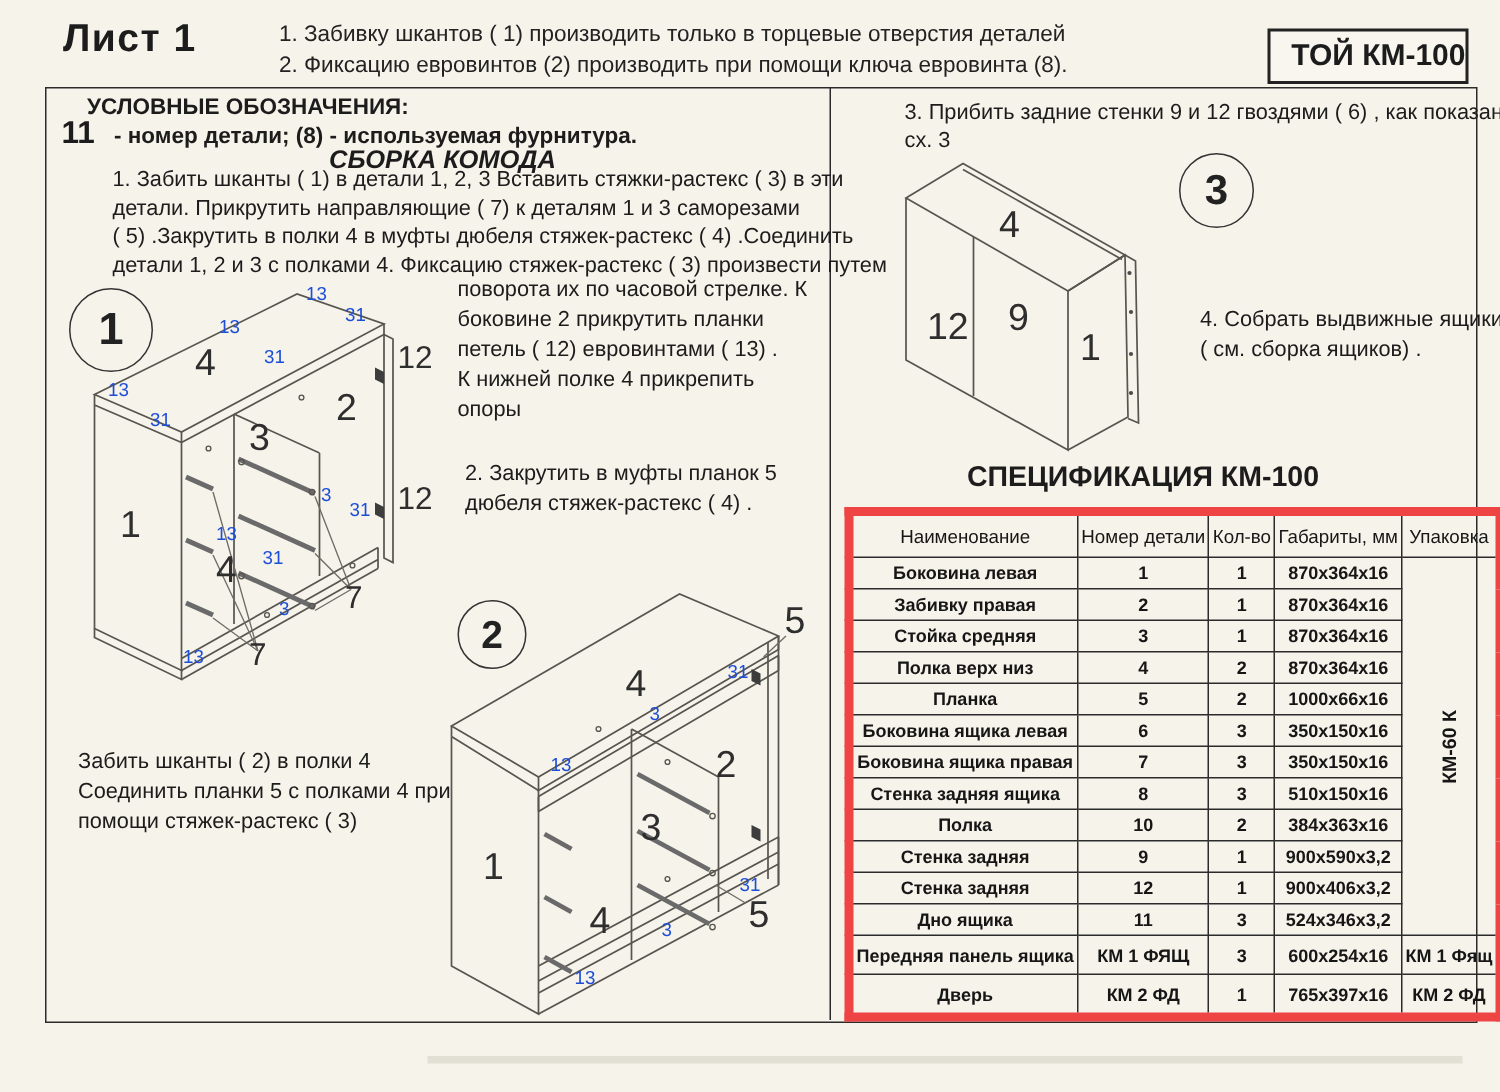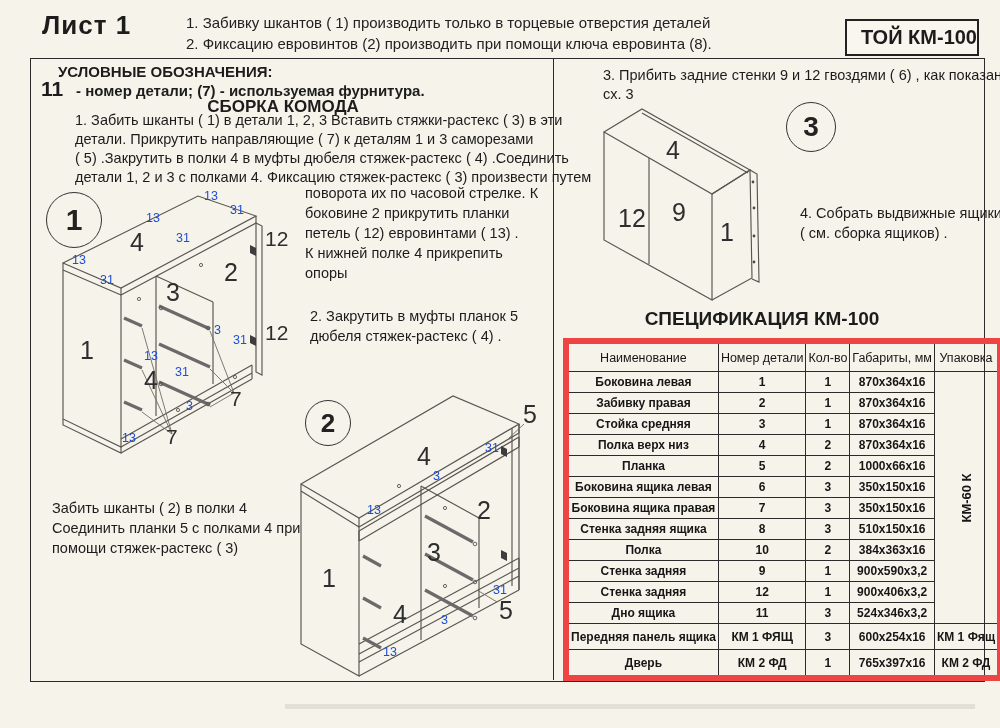--- a/index.html
+++ b/index.html
@@ -12,21 +12,21 @@
   .product-box{left:845px;top:19px;width:130px;height:33px;border:2.2px solid #222;
                display:flex;align-items:center;justify-content:flex-end;
                font-size:20px;font-weight:700;background:#f8f6ef;}
   
   .frame{left:30px;top:58px;width:953px;height:622px;border:1.6px solid #2b2b2b;}
   .vdivider{left:553px;top:58px;width:0;height:622px;border-left:1.5px solid #2b2b2b;}
   
   .b15{font-size:15px;font-weight:700;}
   .line{font-size:14.5px;line-height:19px;white-space:nowrap;}
   .lh20{line-height:20px;}
-  .assembly-title{left:28px;top:97px;width:510px;text-align:center;font-size:17px;font-weight:700;}
+  .assembly-title{left:40px;top:97px;width:510px;text-align:center;font-size:17px;font-weight:700;font-style:italic;}
   .spec-title{left:563px;top:308px;width:398px;text-align:center;font-size:19px;font-weight:700;}
   
   .diagram{position:absolute;}
   .badge{position:absolute;border:1.7px solid #333;border-radius:50%;background:transparent;
          display:flex;align-items:center;justify-content:center;font-weight:700;color:#222;}
   .plabel{position:absolute;font-size:25px;font-weight:400;color:#2e2e2e;line-height:1;}
   .plabel.sm{font-size:21px;}
   .clabel{position:absolute;font-size:12.5px;color:#1d4ed8;line-height:1;}
   svg.draw{position:absolute;left:0;top:0;}
   svg.draw path, svg.draw line{stroke:#585550;stroke-width:1.15;fill:none;}
@@ -59,21 +59,21 @@
   <div class="abs hnote" style="top:35px;">2. Фиксацию евровинтов (2) производить при помощи ключа евровинта (8).</div>
   <div class="abs product-box">
     <span>ТОЙ КМ-100</span>
   </div>
 
   <div class="abs frame"></div>
   <div class="abs vdivider"></div>
 
   <div class="abs b15" style="left:58px;top:63px;">УСЛОВНЫЕ ОБОЗНАЧЕНИЯ:</div>
   <div class="abs" style="left:41px;top:77px;font-size:21px;font-weight:700;">11</div>
-  <div class="abs b15" style="left:76px;top:82px;">- номер детали;  (7) - используемая фурнитура.</div>
+  <div class="abs b15" style="left:76px;top:82px;">- номер детали;  (8) - используемая фурнитура.</div>
 
   <div class="abs assembly-title">СБОРКА КОМОДА</div>
   <div class="abs" style="left:40px;top:111px;margin-left:35px;">
     <div class="line">1. Забить шканты  ( 1)   в детали 1, 2, 3 Вставить стяжки-растекс  ( 3)   в эти</div>
     <div class="line">детали. Прикрутить направляющие  ( 7)   к деталям  1 и 3 саморезами</div>
     <div class="line">( 5)  .Закрутить в полки 4 в муфты дюбеля стяжек-растекс  ( 4)  .Соединить</div>
     <div class="line">детали 1, 2  и 3 с полками 4. Фиксацию стяжек-растекс  ( 3)   произвести путем</div>
   </div>
   <div class="abs" style="left:305px;top:183px;">
     <div class="line lh20">поворота их по часовой стрелке. К</div>

